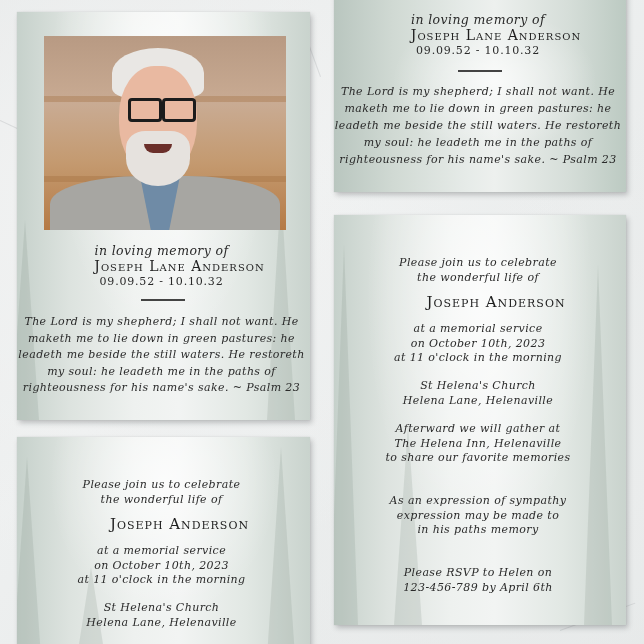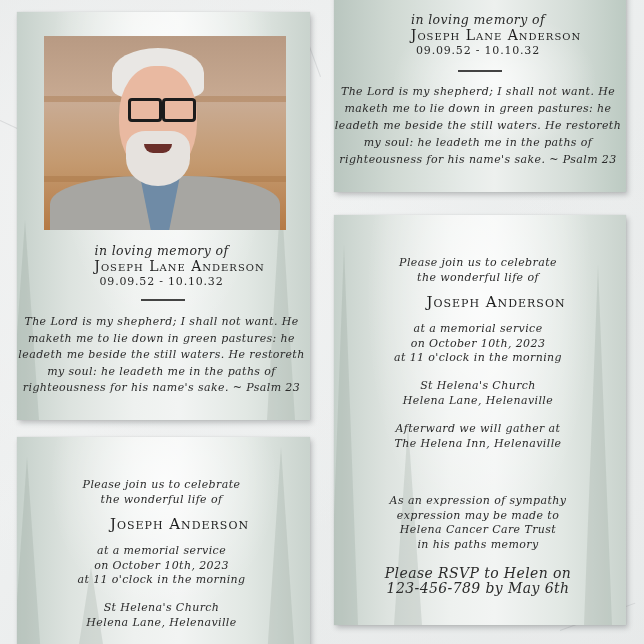--- a/index.html
+++ b/index.html
@@ -113,30 +113,30 @@
     <div>on October 10th, 2023</div>
     <div>at 11 o'clock in the morning</div>
   </div>
   <div class="txt it" style="top:164px;font-size:11px;line-height:14.5px;">
     <div>St Helena's Church</div>
     <div>Helena Lane, Helenaville</div>
   </div>
   <div class="txt it" style="top:207px;font-size:11px;line-height:14.5px;">
     <div>Afterward we will gather at</div>
     <div>The Helena Inn, Helenaville</div>
+    <div>to share our favorite memories</div>
   </div>
   <div class="txt it" style="top:279px;font-size:11px;line-height:14.5px;">
     <div>As an expression of sympathy</div>
     <div>expression may be made to</div>
-    <div>Helena Cancer Care Trust</div>
     <div>in his paths memory</div>
   </div>
-  <div class="txt it" style="top:351px;font-size:14px;line-height:14.5px;">
+  <div class="txt it" style="top:351px;font-size:11px;line-height:14.5px;">
     <div>Please RSVP to Helen on</div>
-    <div>123-456-789 by May 6th</div>
+    <div>123-456-789 by April 6th</div>
   </div>
 </div>
 
 <div class="card forest" style="left:17px;top:437px;width:293px;height:220px;">
   <div class="tree" style="left:-4px;border-bottom-width:200px;"></div>
   <div class="tree" style="left:250px;border-bottom-width:210px;"></div>
   <div class="tree" style="left:60px;border-bottom-width:90px;"></div>
 
   <div class="txt it" style="top:40px;font-size:11px;line-height:15px;">
     <div>Please join us to celebrate</div>

